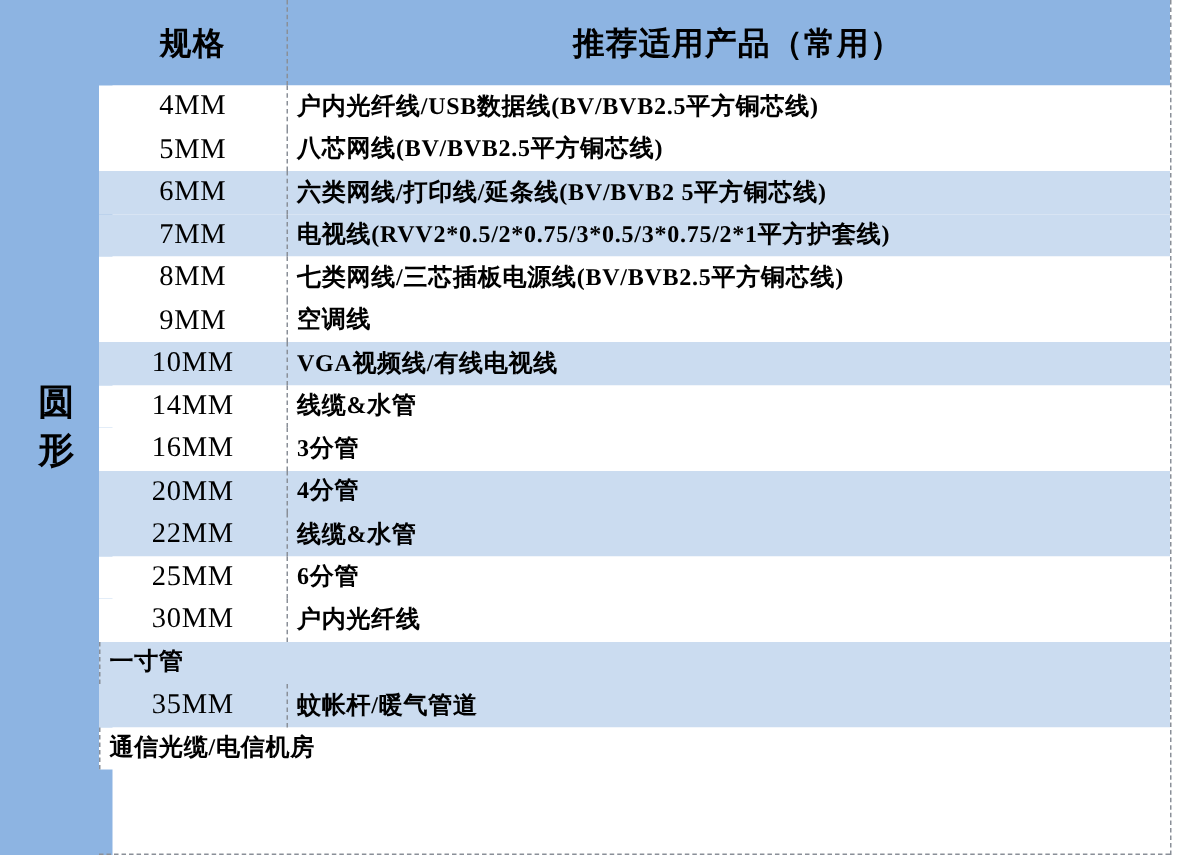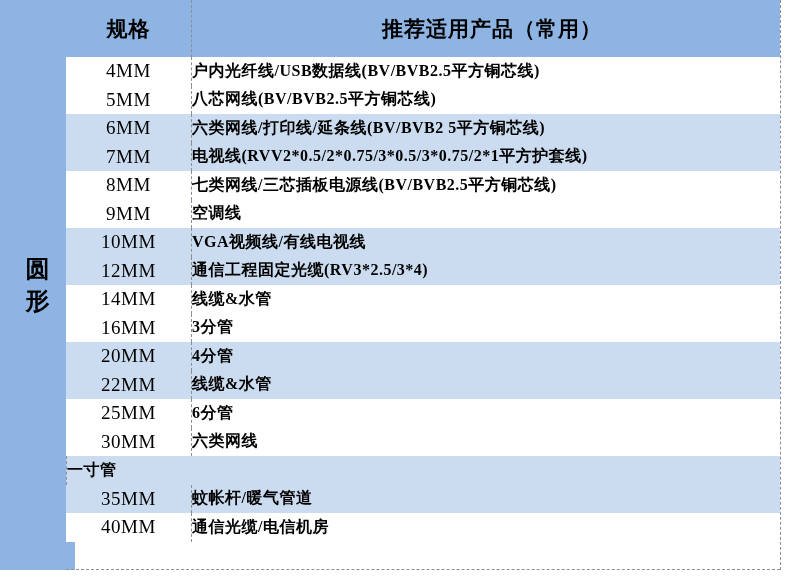--- a/index.html
+++ b/index.html
@@ -47,21 +47,21 @@
     height:513px;box-sizing:border-box;border-bottom:1px dashed var(--grid);
   }
   .row{height:28.5px;display:flex;box-sizing:border-box;background:#ffffff;}
   .row.shaded{background:var(--band-blue);}
   .cell-size{
     width:125px;display:flex;align-items:center;justify-content:center;
     font-size:19px;font-weight:normal;letter-spacing:0.5px;
   }
   .cell-prod{
     flex:1;border-left:1px dashed var(--grid);box-sizing:border-box;
-    display:flex;align-items:center;
+    display:flex;align-items:center;padding-left:6px;
     font-size:16px;font-weight:bold;letter-spacing:0.5px;
     white-space:nowrap;overflow:hidden;
   }
   
   .footer-strip{position:absolute;left:0;top:570px;width:790px;height:8px;background:#ffffff;}
 </style>
 </head>
 <body>
 
 <div class="sheet">
@@ -105,24 +105,20 @@
   <div class="row">
     <div class="cell-size">9MM</div>
     <div class="cell-prod">空调线</div>
   </div>
 
   <div class="row shaded">
     <div class="cell-size">10MM</div>
     <div class="cell-prod">VGA视频线/有线电视线</div>
   </div>
 
-  <div class="row shaded">
-    <div class="cell-size">12MM</div>
-    <div class="cell-prod">通信工程固定光缆(RV3*2.5/3*4)</div>
-  </div>
 
   <div class="row">
     <div class="cell-size">14MM</div>
     <div class="cell-prod">线缆&amp;水管</div>
   </div>
 
   <div class="row">
     <div class="cell-size">16MM</div>
     <div class="cell-prod">3分管</div>
   </div>
@@ -137,34 +133,33 @@
     <div class="cell-prod">线缆&amp;水管</div>
   </div>
 
   <div class="row">
     <div class="cell-size">25MM</div>
     <div class="cell-prod">6分管</div>
   </div>
 
   <div class="row">
     <div class="cell-size">30MM</div>
-    <div class="cell-prod">六类网线</div>
+    <div class="cell-prod">户内光纤线</div>
   </div>
 
   <div class="row shaded">
     <div class="cell-prod">一寸管</div>
   </div>
 
   <div class="row shaded">
     <div class="cell-size">35MM</div>
     <div class="cell-prod">蚊帐杆/暖气管道</div>
   </div>
 
   <div class="row">
-    <div class="cell-size">40MM</div>
     <div class="cell-prod">通信光缆/电信机房</div>
   </div>
 
 </div>
   </div>
 
   <div class="footer-strip"></div>
 </div>
 
 </body></html>

